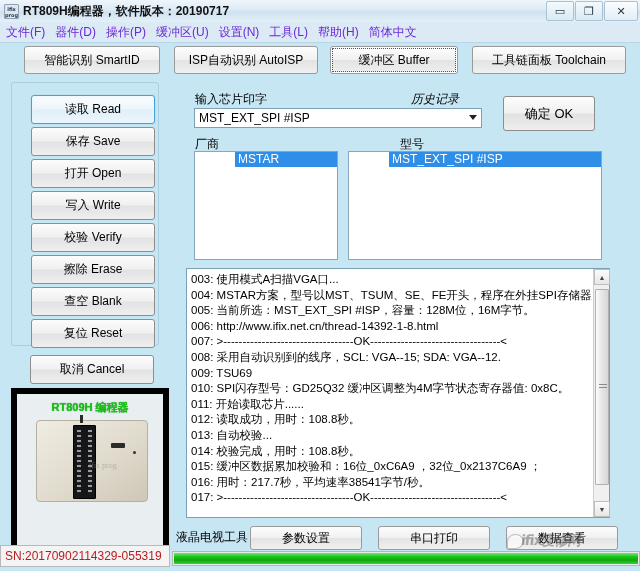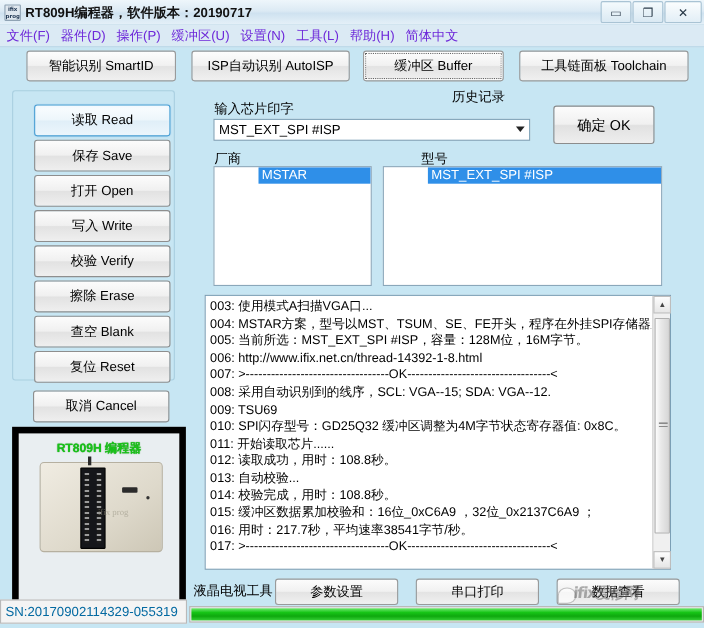--- a/index.html
+++ b/index.html
@@ -102,21 +102,21 @@
   }
   .usb{position:absolute;left:74px;top:22px;width:14px;height:5px;background:#2b2b2b;border-radius:1px;}
   .led{position:absolute;left:96px;top:30px;width:3px;height:3px;background:#333;border-radius:50%;}
   .devwm{
     position:absolute;left:52px;top:40px;font-size:8px;color:rgba(150,145,130,.55);
     font-family:"Liberation Serif",serif;line-height:9px;
   }
   .snbar{
     position:absolute;left:0;top:545px;width:170px;height:22px;
     background:#f4f4f4;border:1px solid #b9b9b9;box-sizing:border-box;
-    display:flex;align-items:center;padding-left:4px;font-size:12px;color:#0369a1;
+    display:flex;align-items:center;padding-left:4px;font-size:12px;color:#b91c1c;
   }
 
   
   .lbl{position:absolute;font-size:12px;color:#000;white-space:nowrap;}
   .combo{
     position:absolute;left:194px;top:108px;width:288px;height:20px;
     background:#fff;border:1px solid #7b9fb5;box-sizing:border-box;
     display:flex;align-items:center;padding-left:4px;font-size:12px;
   }
   .combo .arrow{
@@ -259,29 +259,29 @@
       <div class="led"></div>
       <div class="devwm">ifix prog</div>
     </div>
   </div>
 
   <div class="snbar">
     <span>SN:20170902114329-055319</span>
   </div>
 
   <div class="lbl" style="left:195px;top:91px;">输入芯片印字</div>
-  <div class="lbl" style="left:411px;top:80px;">历史记录</div>
+  <div class="lbl" style="left:411px;top:91px;font-style:italic;">历史记录</div>
   <div class="combo">
     <span title="输入芯片印字">MST_EXT_SPI #ISP</span>
     <span class="arrow"></span>
   </div>
   <div class="okbtn">确定 OK</div>
 
   <div class="lbl" style="left:195px;top:136px;">厂商</div>
-  <div class="lbl" style="left:383px;top:136px;">型号</div>
+  <div class="lbl" style="left:400px;top:136px;">型号</div>
 
   <div class="listbox" id="mfr-list">
     <div class="listitem sel">MSTAR</div>
   </div>
 
   <div class="listbox" id="model-list">
     <div class="listitem sel">MST_EXT_SPI #ISP</div>
   </div>
 
   <div class="logwrap">

